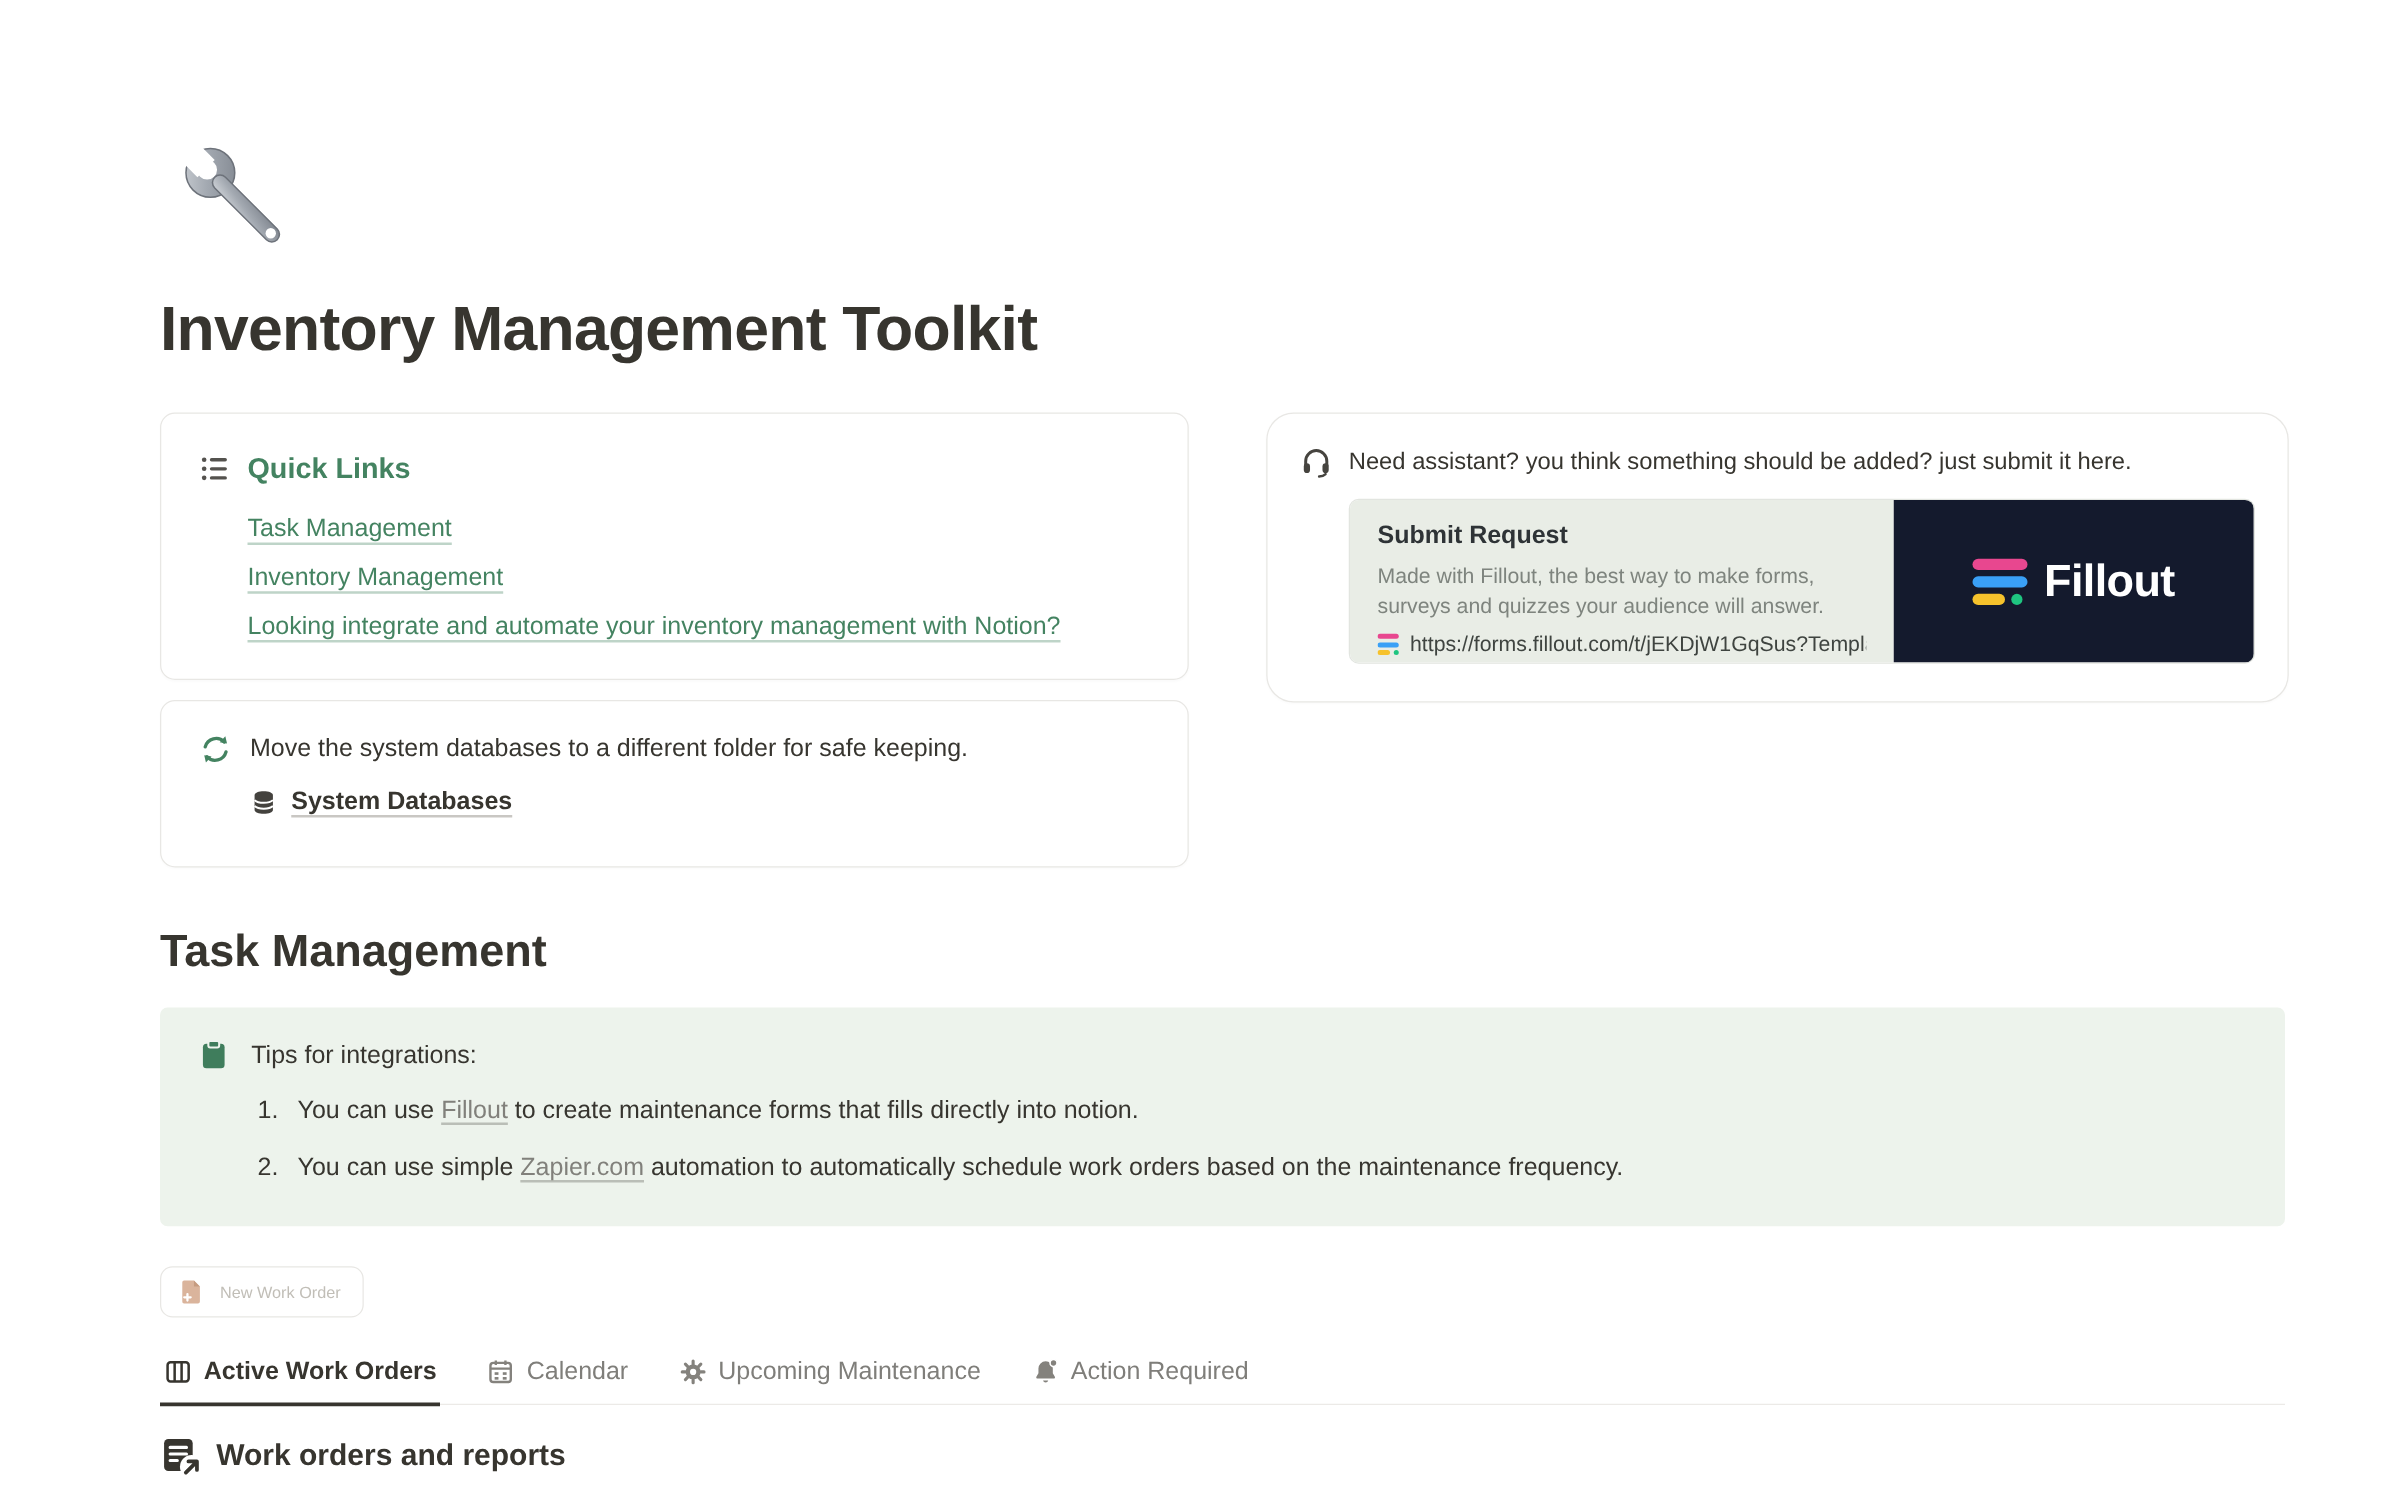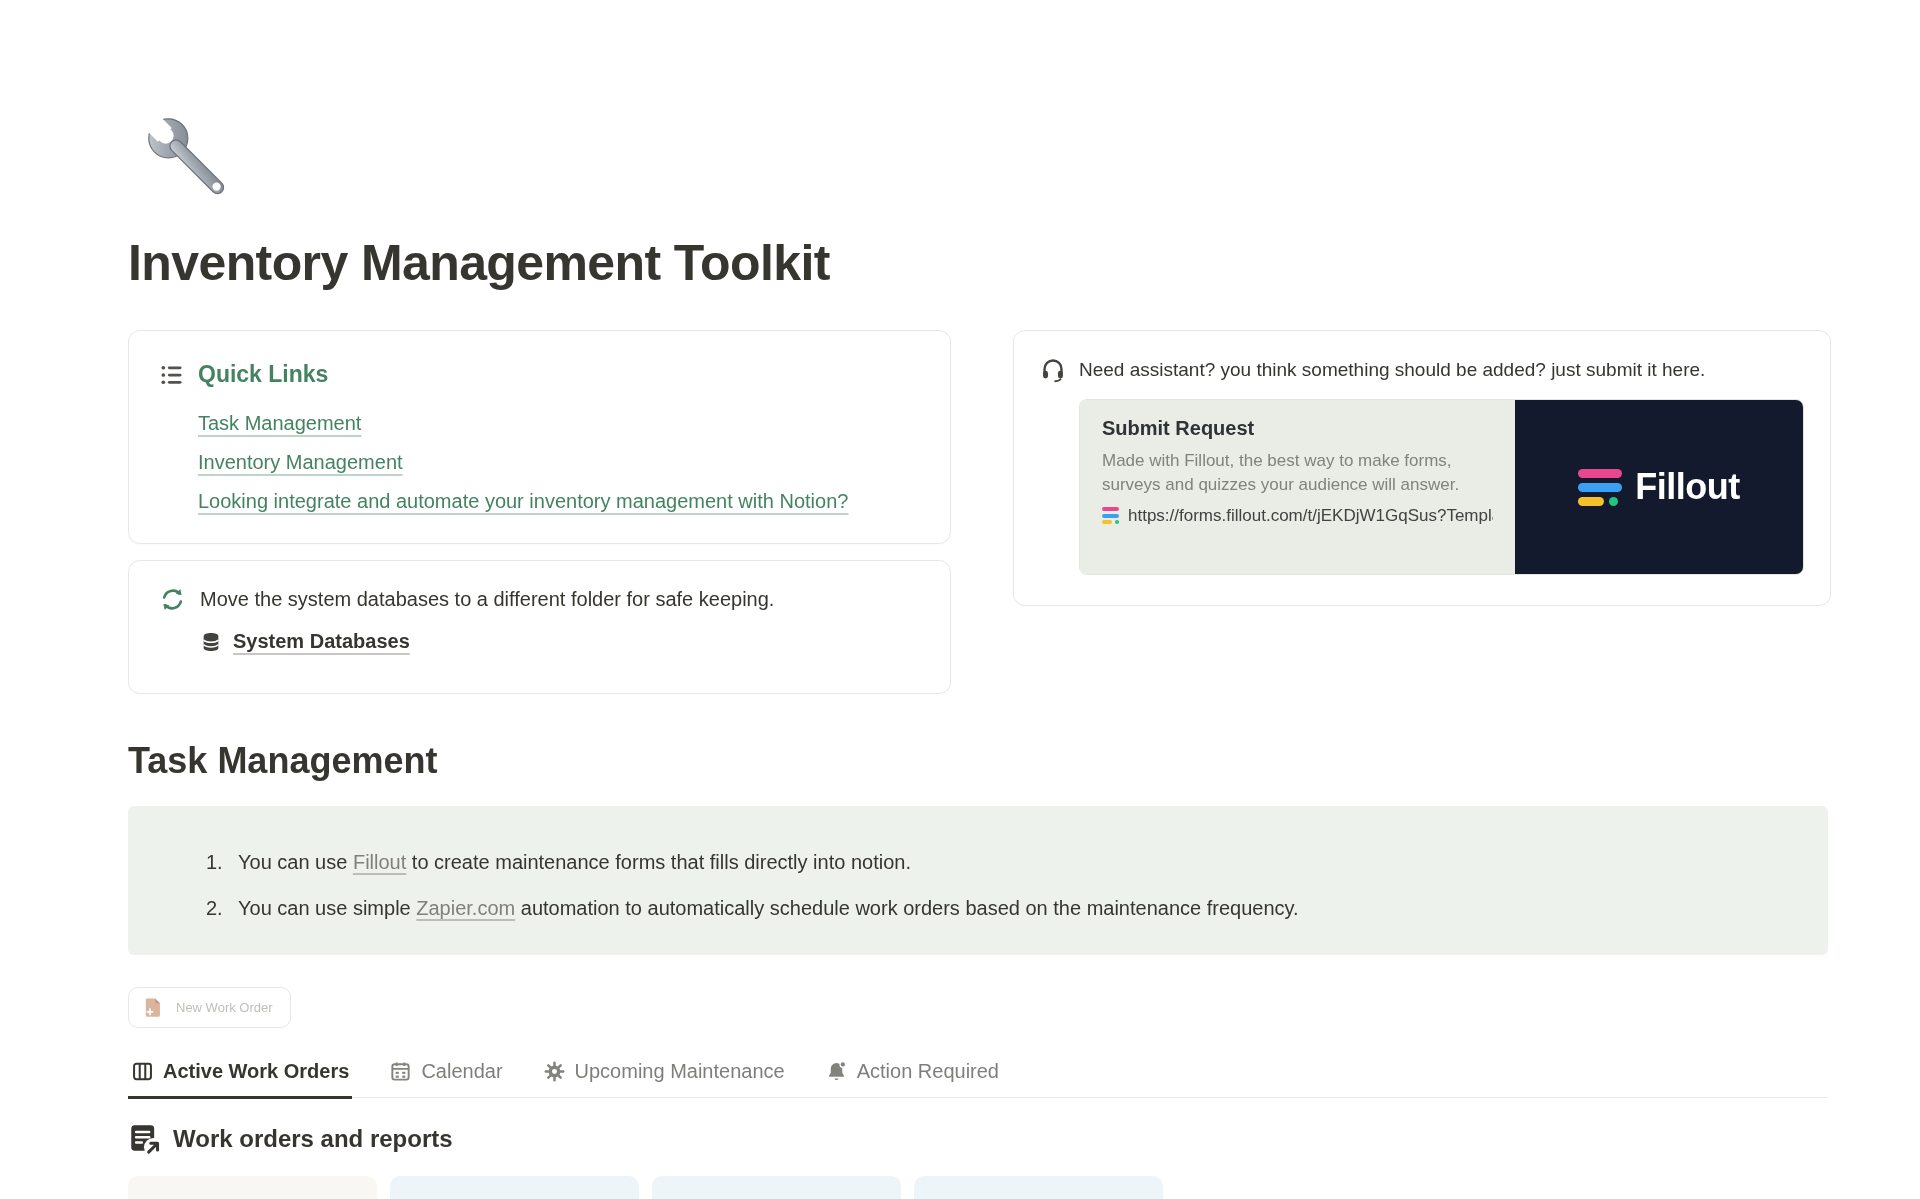--- a/index.html
+++ b/index.html
@@ -25,24 +25,24 @@
   .ql-links { margin:8px 0 0 39px; display:flex; flex-direction:column; align-items:flex-start; }
   a.green-link { color:#448361; font-size:20px; margin-top:16px; cursor:pointer;
     text-decoration:underline; text-decoration-color:rgba(68,131,97,.35); text-decoration-thickness:1.5px; text-underline-offset:5px; }
 
   .move-card { margin-top:16px; padding:25px 30px 40px; }
   .mc-row { display:flex; gap:14px; align-items:flex-start; font-size:20px; line-height:1.35; }
   .mc-link-row { margin:17px 0 0 41px; display:flex; gap:11px; align-items:center; }
   a.page-link { color:#37352f; font-weight:600; font-size:20px; cursor:pointer;
     text-decoration:underline; text-decoration-color:#c9c7c3; text-underline-offset:5px; }
 
-  .assistant-card { padding:26px 26px 30px; }
+  .assistant-card { padding:26px 26px 30px;border-radius:22px; }
   .as-row { display:flex; gap:13px; align-items:flex-start; font-size:19px; }
   .as-row .msg { white-space:nowrap; padding-top:2px; }
-  .embed { display:flex; margin:16px 0 0 39px; border-radius:8px; overflow:hidden; height:176px; border:1px solid #e2e5e0; }
+  .embed { display:flex; margin:16px 0 0 39px; border-radius:8px; overflow:hidden; height:132px; border:1px solid #e2e5e0; }
   .embed-left { flex:1; background:#e9ede6; padding:17px 22px; min-width:0; }
   .embed-title { font-size:20px; font-weight:600; color:#2e3336; }
   .embed-desc { margin-top:9px; font-size:17px; line-height:1.4; color:#7e847e; max-width:430px; }
   .embed-url { margin-top:9px; display:flex; align-items:center; gap:9px; font-size:17px; color:#3f4440; white-space:nowrap; overflow:hidden; }
   .embed-right { width:288px; flex:none; background:#141a2d; display:flex; align-items:center; justify-content:center; gap:13px; }
   .fl-logo { display:flex; flex-direction:column; gap:5px; }
   .fl-bar { height:9px; border-radius:4.5px; }
   .fl-row { display:flex; gap:5px; align-items:center; }
   .fl-dot { width:9px; height:9px; border-radius:50%; background:#1fc580; }
   .fl-word { color:#ffffff; font-size:36px; font-weight:800; letter-spacing:-0.5px; }
@@ -197,20 +197,27 @@
           </div>
         </div>
       </div>
     </div>
   </div>
 
   <h2 class="section-heading">Task Management</h2>
 
   
   <div class="tips">
+    <div class="tips-head">
+      <svg width="26" height="26" viewBox="0 0 24 24">
+        <rect x="4" y="3.6" width="16" height="18.2" rx="2.6" fill="#3f7d5c"></rect>
+        <rect x="8" y="1.6" width="8" height="4.8" rx="1.4" fill="#3f7d5c" stroke="#edf3ec" stroke-width="1.5"></rect>
+      </svg>
+      <span>Tips for integrations:</span>
+    </div>
     <div class="tip-item">
       <span class="tip-num">1.</span>
       <span><span>You can use </span><a class="gray-link">Fillout</a><span> to create maintenance forms that fills directly into notion.</span></span>
     </div>
     <div class="tip-item">
       <span class="tip-num">2.</span>
       <span><span>You can use simple </span><a class="gray-link">Zapier.com</a><span> automation to automatically schedule work orders based on the maintenance frequency.</span></span>
     </div>
   </div>
 

